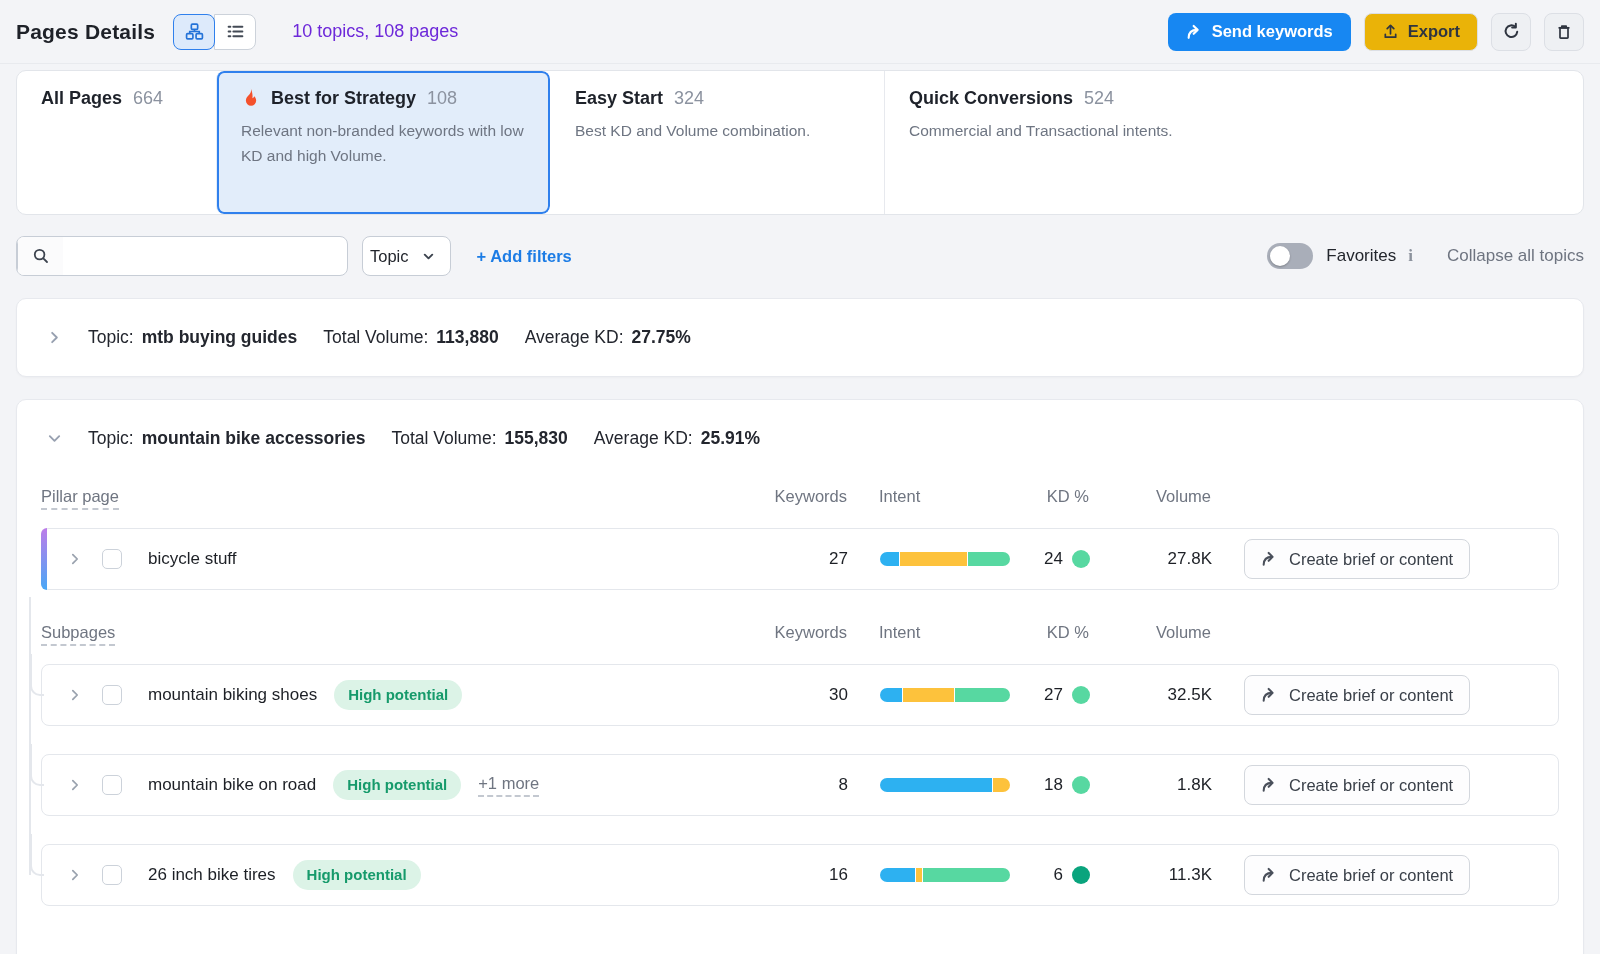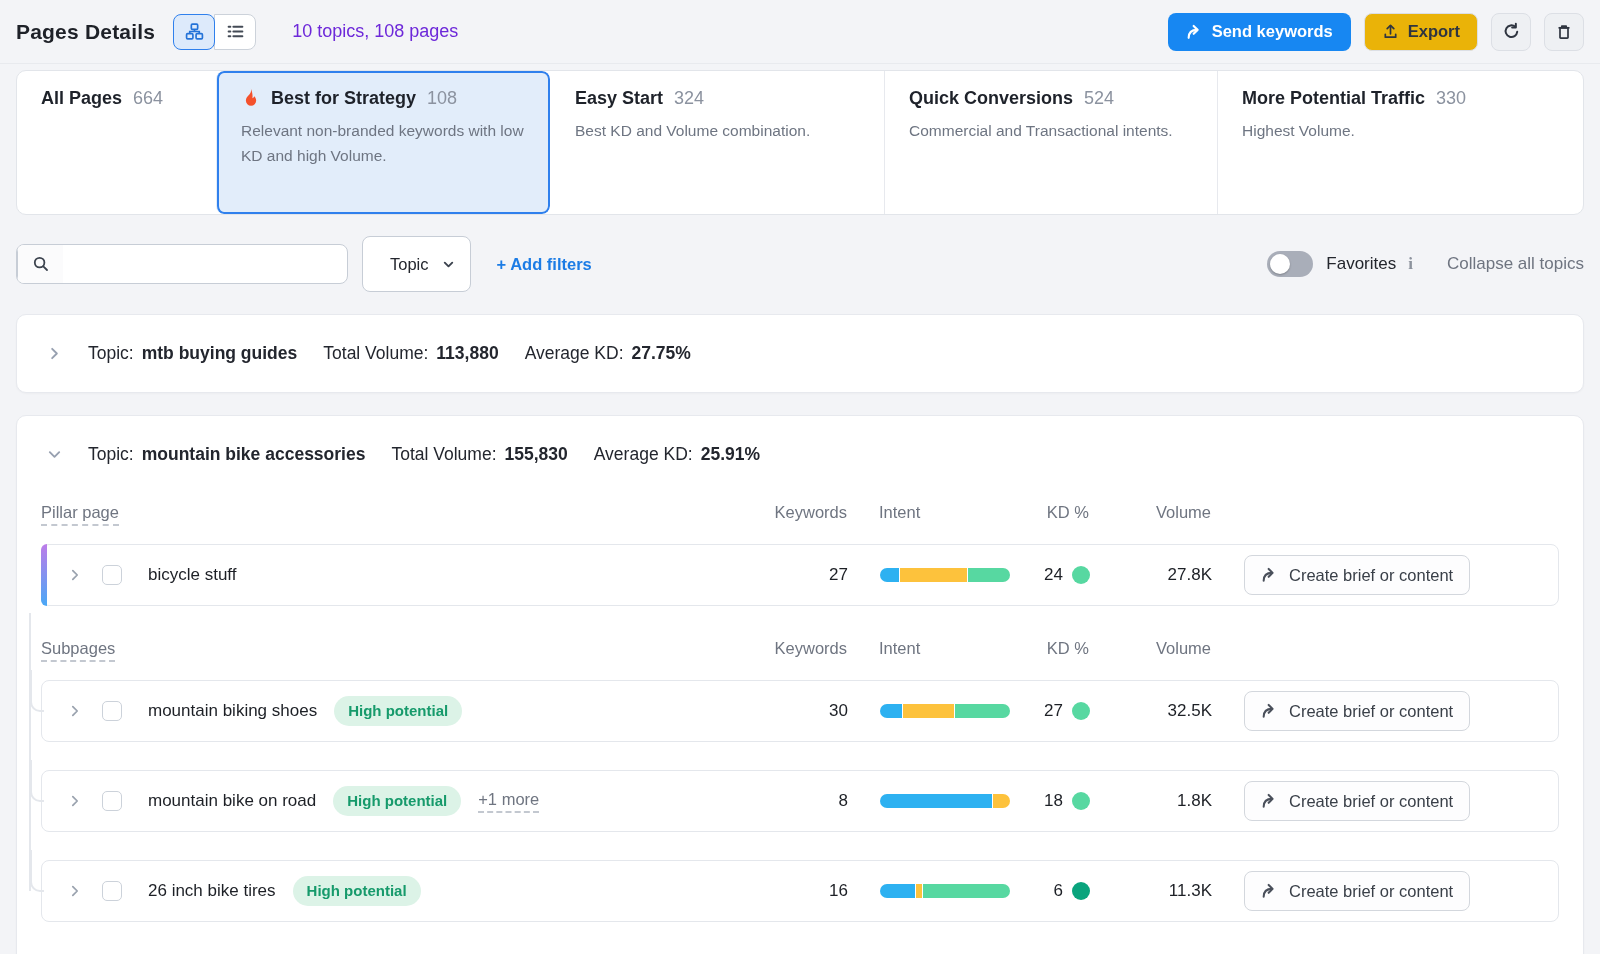--- a/index.html
+++ b/index.html
@@ -74,22 +74,22 @@
   .search-input {
     flex: 1; border: 0; outline: none; padding: 0 12px; font-size: 16.5px;
     font-family: "Liberation Sans", sans-serif; color: #2a2e36;
   }
   .search-input::placeholder { color: #9aa1ad; }
   .search-btn {
     width: 46px; display: flex; align-items: center; justify-content: center;
     border-left: 1px solid #c7cdd6; background: #fbfbfc; cursor: pointer;
   }
   .topic-dd {
-    margin-left: 14px; height: 56px; display: inline-flex; align-items: center; gap: 12px;
-    background: #fff; border: 1px solid #c7cdd6; border-radius: 8px; padding: 0 14px 0 27px;
+    margin-left: 14px; height: 40px; display: inline-flex; align-items: center; gap: 12px;
+    background: #fff; border: 1px solid #c7cdd6; border-radius: 8px; padding: 0 14px 0 7px;
     font-size: 16.5px; color: #23262d; cursor: pointer;
   }
   .add-filters { margin-left: 26px; font-size: 16.5px; font-weight: 700; color: #1c7ce5; cursor: pointer; }
   .filter-right { margin-left: auto; display: flex; align-items: center; }
   .toggle {
     width: 46px; height: 26px; border-radius: 13px; background: #a9aeb9; position: relative; cursor: pointer;
   }
   .toggle .knob {
     position: absolute; left: 3px; top: 3px; width: 20px; height: 20px; border-radius: 50%;
     background: #fff; box-shadow: 0 1px 2px rgba(0,0,0,.25);
@@ -272,27 +272,20 @@
       <span class="tab-count">324</span>
     </div>
     <div class="tab-desc">Best KD and Volume combination.</div>
   </div>
   <div class="tab-card c3">
     <div class="tab-title">
       <span class="tab-name">Quick Conversions</span>
       <span class="tab-count">524</span>
     </div>
     <div class="tab-desc">Commercial and Transactional intents.</div>
-  </div>
-  <div class="tab-card c4">
-    <div class="tab-title">
-      <span class="tab-name">More Potential Traffic</span>
-      <span class="tab-count">330</span>
-    </div>
-    <div class="tab-desc">Highest Volume.</div>
   </div>
 </div>
 
 <div class="filter-row">
   <div class="search-box">
     <div class="search-btn">
       <span>
         <svg width="18" height="18" viewBox="0 0 18 18" fill="none" stroke="#3c434e" stroke-width="1.8" stroke-linecap="round">
           <circle cx="7.6" cy="7.6" r="4.8"></circle>
             <path d="M11.3 11.3 15 15"></path>

